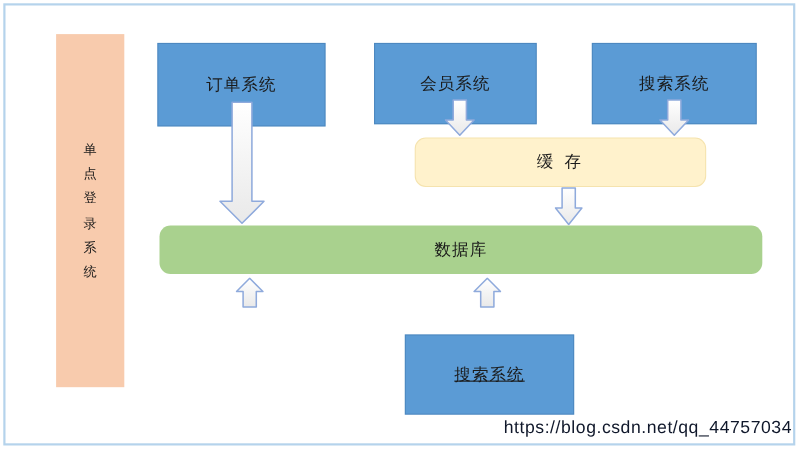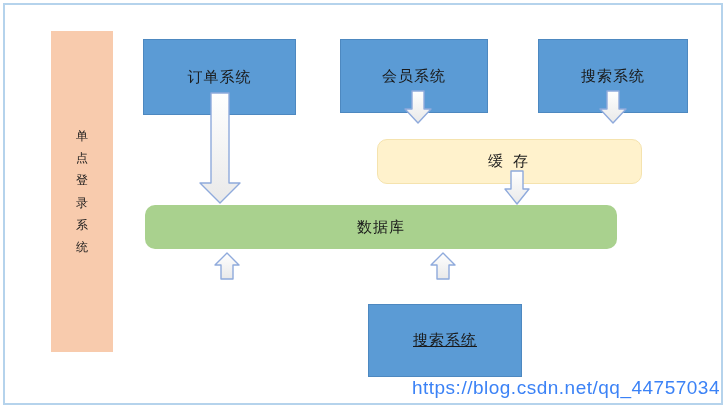--- a/index.html
+++ b/index.html
@@ -22,37 +22,37 @@
     left:51px;top:31px;width:62px;height:321px;background:#f8cbad;
   }
   .sso-bar .vtext{
     width:1.15em;word-break:break-all;line-height:1.85;text-align:center;
     font-size:12px;letter-spacing:0;
   }
   .box-order{left:143px;top:15px;width:153px;height:76px;}
   .box-member{left:340px;top:15px;width:148px;height:74px;}
   .box-frontend{left:538px;top:15px;width:150px;height:74px;}
   .cache-bar{
-    left:377px;top:139px;width:265px;height:45px;background:#fff2cc;
+    left:377px;top:125px;width:265px;height:45px;background:#fff2cc;
     border:1px solid #f5e3ae;border-radius:10px;
   }
   .cache-bar span{letter-spacing:3px;}
   .db-bar{
-    left:145px;top:205px;width:472px;height:44px;background:#a9d18e;
+    left:145px;top:205px;width:548px;height:44px;background:#a9d18e;
     border-radius:10px;
   }
   .box-admin{left:147px;top:280px;width:154px;height:73px;}
   .box-search{left:368px;top:280px;width:154px;height:73px;text-decoration:underline;}
   .arrow{position:absolute;display:block;}
   .arrow polygon{
     fill:url(#arrowGrad);stroke:#8faadc;stroke-width:1.4;stroke-linejoin:round;
   }
   .watermark{
-    position:absolute;right:6px;bottom:9px;font-size:19px;letter-spacing:0.5px;
-    color:#3b82f6;user-select:none;
+    position:absolute;right:6px;bottom:9px;font-size:16px;letter-spacing:0.5px;
+    color:#0f172a;user-select:none;
   }
   .defs-holder{position:absolute;width:0;height:0;}
 </style>
 </head>
 <body>
 
 <div class="canvas">
 
   <svg class="defs-holder" aria-hidden="true">
     <defs>

